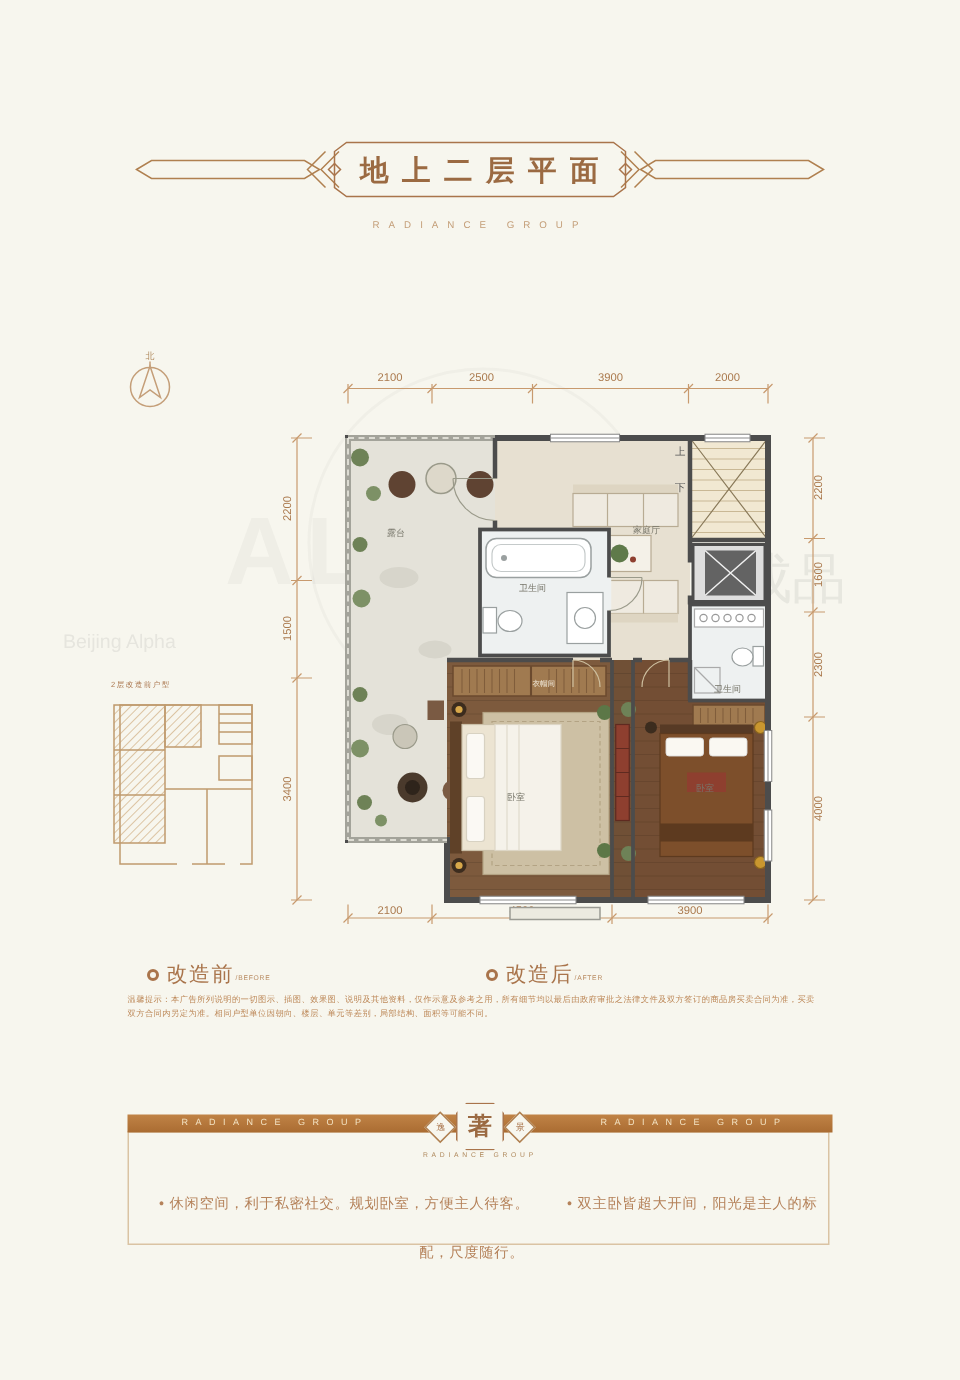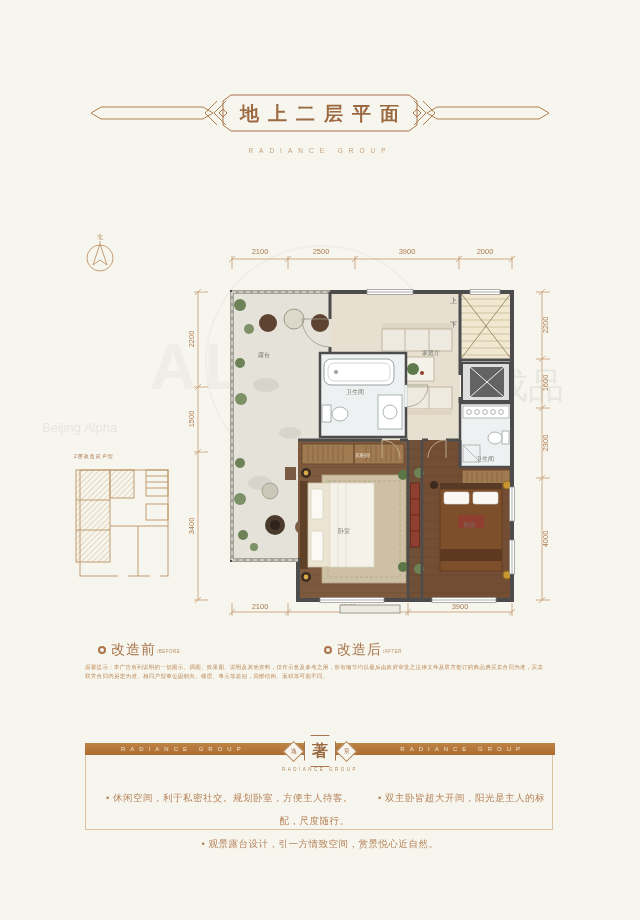--- a/index.html
+++ b/index.html
@@ -48,21 +48,21 @@
   .emblem{left:283px;top:731px;width:74px;height:40px;display:flex;align-items:center;justify-content:center;}
   .emblem-oct{width:30px;height:30px;background:#f7f6ee;border:1px solid #a9744b;
     clip-path:polygon(22% 0,78% 0,100% 22%,100% 78%,78% 100%,22% 100%,0 78%,0 22%);
     display:flex;align-items:center;justify-content:center;
     font-family:"Liberation Serif",serif;font-weight:bold;font-size:16px;color:#9b6a42;}
   .emblem-wing{width:13px;height:13px;border:1px solid #b08050;background:#f7f6ee;transform:rotate(45deg);
     display:flex;align-items:center;justify-content:center;margin:0 3px;}
   .emblem-wing span{transform:rotate(-45deg);font-size:6px;color:#a9744b;}
   .banner-sub{left:85px;top:767px;width:470px;text-align:center;font-size:4.5px;letter-spacing:2.5px;color:#b08a5e;}
   .feature-box{left:85px;top:754px;width:468px;height:76px;border:1px solid #dac3a3;box-sizing:border-box;}
-  .bullets{left:85px;top:786px;width:470px;text-align:center;font-size:9.5px;color:#b5825a;letter-spacing:.5px;line-height:23px;}
+  .bullets{left:85px;top:786px;width:470px;text-align:center;font-size:9.5px;color:#b5825a;letter-spacing:.5px;line-height:33px;}
   .bullets .row1 span{margin:0 11px;}
 
   
   .wm{pointer-events:none;color:rgba(110,110,110,.12);}
   .wm-circle{left:205px;top:245px;width:230px;height:230px;border:2px solid rgba(120,120,120,.05);border-radius:50%;}
   .wm-alpha{left:150px;top:330px;font-size:64px;letter-spacing:8px;color:rgba(100,100,100,.05);font-weight:bold;}
   .wm1{left:42px;top:420px;font-size:13px;}
   .wm2{left:300px;top:352px;font-size:13px;}
   .wm3{left:492px;top:362px;font-size:36px;color:rgba(100,100,100,.10);}
 </style>
@@ -344,16 +344,13 @@
       <span>景</span>
     </span>
 </div>
 <div class="abs banner-sub">RADIANCE GROUP</div>
 
 <div class="abs bullets">
   <div class="row1">
     <span>• 休闲空间，利于私密社交。规划卧室，方便主人待客。</span>
     <span>• 双主卧皆超大开间，阳光是主人的标配，尺度随行。</span>
   </div>
-  <div class="row2">
-    <span>• 观景露台设计，引一方情致空间，赏景悦心近自然。</span>
-  </div>
 </div>
 
 </body></html>

